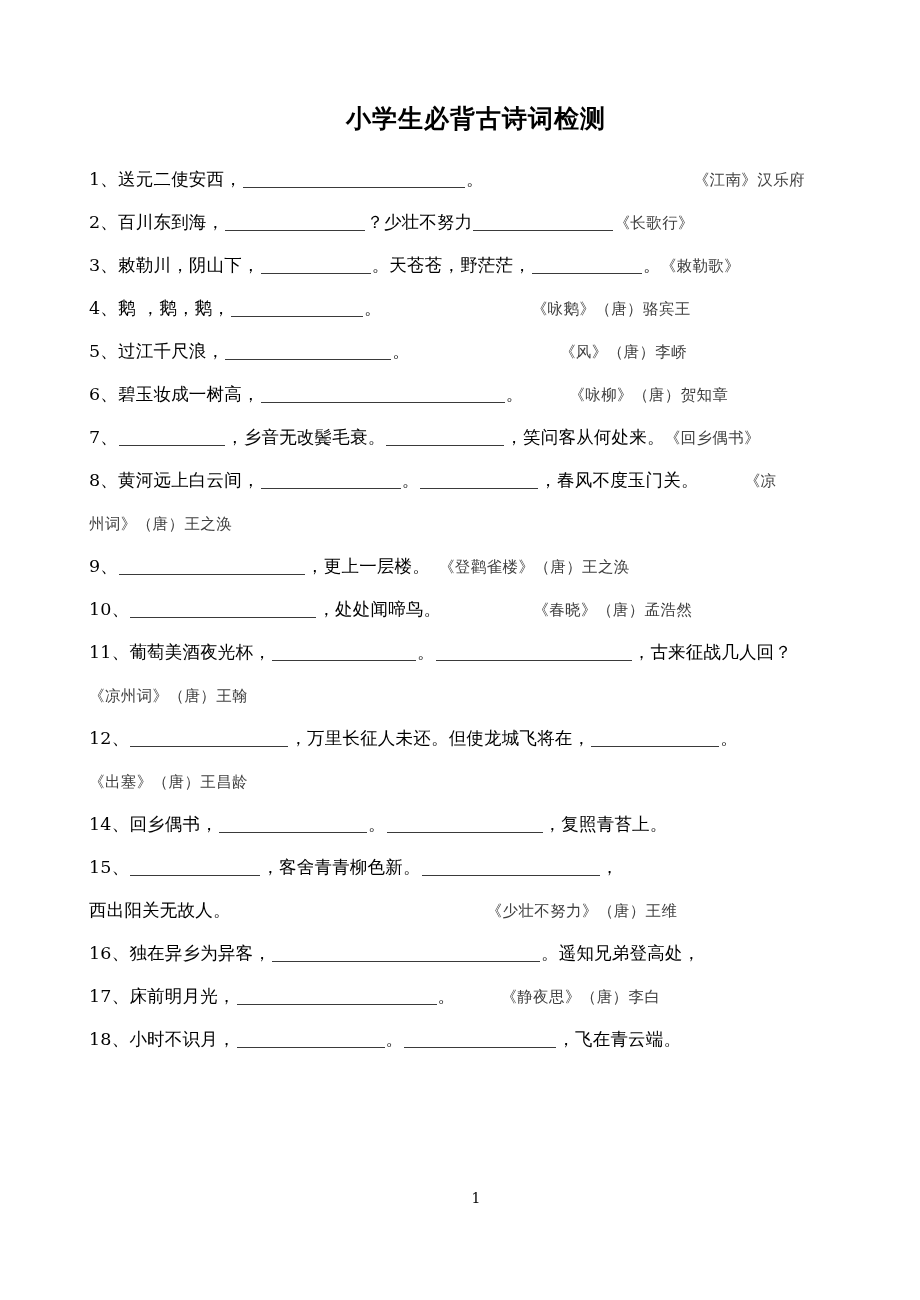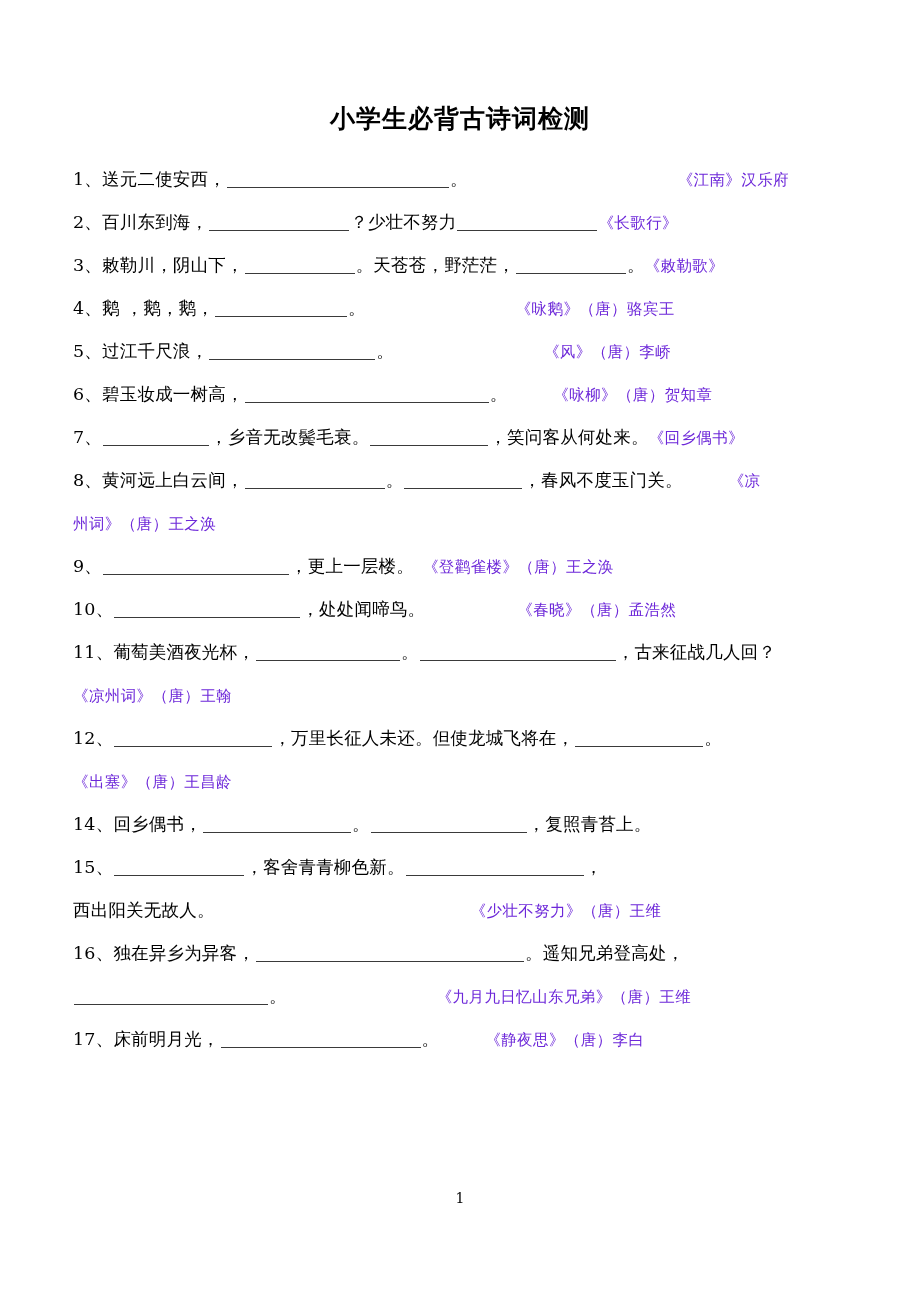--- a/index.html
+++ b/index.html
@@ -12,21 +12,21 @@
     width: 920px;
     height: 1300px;
     position: relative;
     font-family: "DejaVu Serif", "Liberation Serif", serif;
     color: #000000;
     overflow: hidden;
   }
 
   .page {
     position: absolute;
-    left: 0;
+    left: 16px;
     top: 0;
     width: 890px;
     height: 1300px;
   }
 
   
   .doc-title {
     position: absolute;
     left: 0;
     top: 103px;
@@ -66,21 +66,21 @@
     border-bottom: 1.4px solid #3a3a3a;
     height: 17px;
     vertical-align: -3px;
     margin: 0 1px;
   }
 
   
   .cite {
     font-family: "DejaVu Serif", "Liberation Serif", serif;
     font-size: 15.5px;
-    color: #6d28d9;
+    color: #404040;
     letter-spacing: 0.4px;
   }
   .gap-md { display: inline-block; width: 46px; }
   .gap-lg { display: inline-block; width: 92px; }
   .gap-xl { display: inline-block; width: 150px; }
   .gap-xxl { display: inline-block; width: 210px; }
   .sp { display: inline-block; width: 9px; }
 
   
   .page-number {
@@ -167,26 +167,26 @@
     <div class="qline">
       <span class="seg">15、</span><span class="blank" style="width:130px"></span><span class="seg">，客舍青青柳色新。</span><span class="blank" style="width:178px"></span><span class="seg">，</span>
     </div>
     <div class="qline">
       <span class="seg">西出阳关无故人。</span><span class="gap-xxl"></span><span class="gap-md"></span><span class="cite">《少壮不努力》（唐）王维</span>
     </div>
 
     <div class="qline">
       <span class="seg">16、</span><span class="seg">独在异乡为异客，</span><span class="blank" style="width:268px"></span><span class="seg">。遥知兄弟登高处，</span>
     </div>
-    <div class="qline">
-      <span class="blank" style="width:194px"></span><span class="seg">。</span><span class="gap-xl"></span><span class="cite">《九月九日忆山东兄弟》（唐）王维</span>
-    </div>
 
     <div class="qline">
       <span class="seg">17、</span><span class="seg">床前明月光，</span><span class="blank" style="width:200px"></span><span class="seg">。</span><span class="gap-md"></span><span class="cite">《静夜思》（唐）李白</span>
     </div>
 
+    <div class="qline">
+      <span class="seg">18、</span><span class="seg">小时不识月，</span><span class="blank" style="width:148px"></span><span class="seg">。</span><span class="blank" style="width:152px"></span><span class="seg">，飞在青云端。</span>
+    </div>
 
   </div>
 
   <div class="page-number">1</div>
 
 </div>
 
 </body></html>

